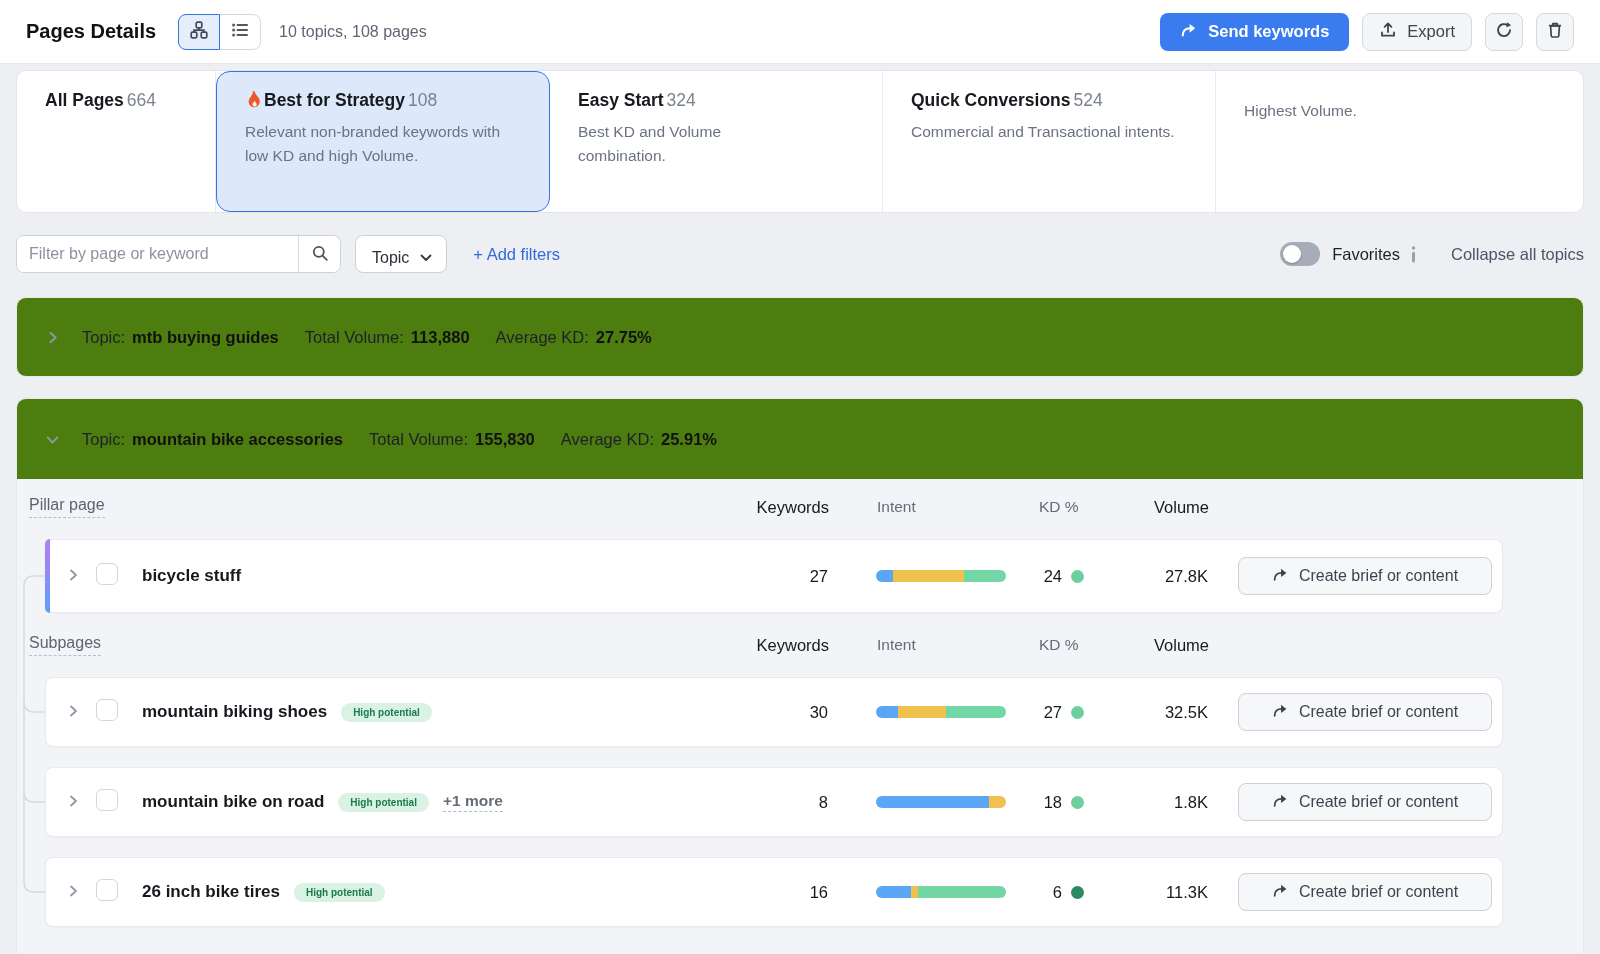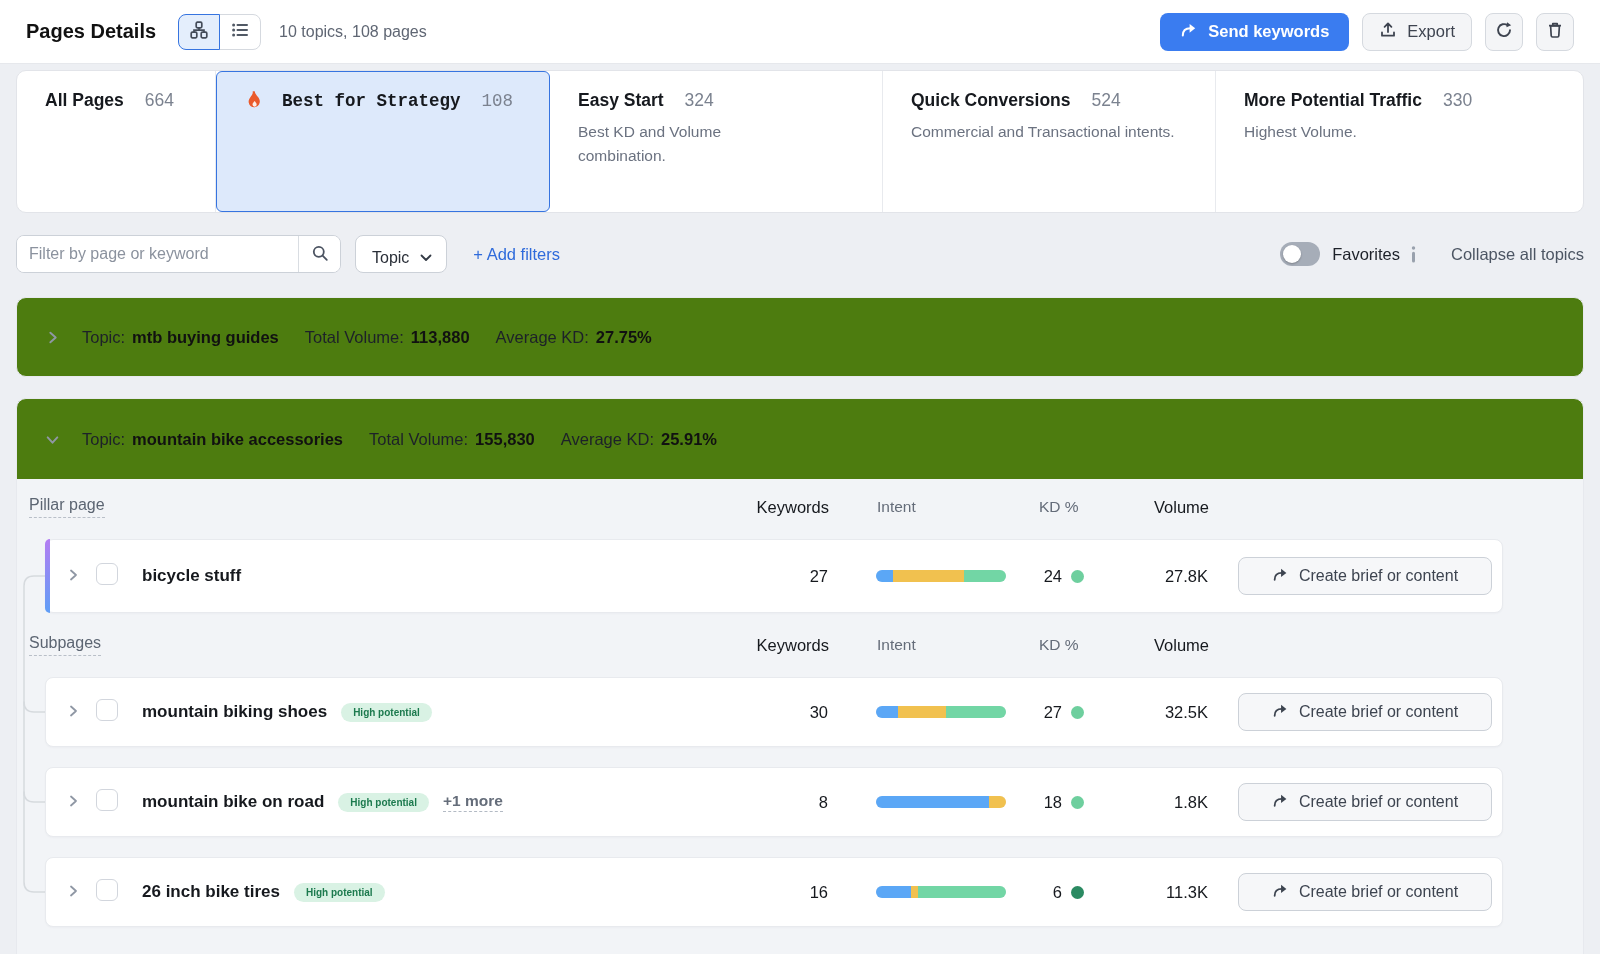--- a/index.html
+++ b/index.html
@@ -21,22 +21,22 @@
   .btn-primary{background:#3a7cf0;color:#fff;font-weight:700;padding:0 20px;border:none;margin-right:13px;}
   .btn-secondary{background:#f4f5f7;border:1px solid #d5d9df;color:#3e4450;font-weight:500;padding:0 16px;}
   .icon-btn{width:38px;justify-content:center;padding:0;margin-left:13px;}
   
   .main{padding:6px 16px 0;box-sizing:border-box;}
   
   .tabstrip{display:flex;background:#fff;border:1px solid #e2e4e9;border-radius:10px;height:143px;box-sizing:border-box;overflow:hidden;}
   .tabcard{box-sizing:border-box;padding:19px 22px 0 28px;border-right:1px solid #e8eaee;cursor:pointer;}
   .tabcard:last-child{border-right:none;}
   .tw1{width:199px;}.tw2{width:334px;}.tw3{width:333px;}.tw4{width:333px;}.tw5{flex:1;}
-  .tab-selected{background:#dde9fb;border:1px solid #3674e0 !important;border-radius:6px;padding-top:18px;font-family:Liberation Mono, monospace;}
-  .tab-title-row{display:flex;align-items:center;gap:18px;font-size:17.5px;white-space:nowrap;}
+  .tab-selected{background:#dde9fb;border:1px solid #3674e0 !important;border-radius:14px;padding-top:18px;}
+  .tab-title-row{display:flex;align-items:center;gap:0;font-size:17.5px;white-space:nowrap;}
   .tab-label{font-weight:700;color:#16191e;}
   .tab-count{color:#7b828f;margin-left:3px;}
   .tab-desc{margin-top:9px;font-size:15.5px;line-height:1.55;color:#6b7280;}
   
   .filterbar{margin-top:22px;display:flex;align-items:center;}
   .searchbox{display:flex;align-items:stretch;width:325px;height:38px;background:#fff;border:1px solid #ccd1d8;border-radius:8px;box-sizing:border-box;overflow:hidden;}
   .searchbox input{flex:1;border:none;outline:none;padding:0 12px;font-size:16px;color:#1d2129;font-family:inherit;min-width:0;}
   .searchbox input::placeholder{color:#8b929e;}
   .search-btn{width:42px;border:none;border-left:1px solid #d9dde2;display:flex;align-items:center;justify-content:center;background:#fff;cursor:pointer;}
   .topic-select{margin-left:14px;height:38px;padding:8px 14px 0 16px;background:#fff;border:1px solid #ccd1d8;border-radius:8px;display:flex;align-items:center;gap:11px;font-size:16px;color:#2a2f38;cursor:pointer;box-sizing:border-box;}
@@ -175,40 +175,37 @@
       <div class="tab-title-row">
         <span style="display:flex;">
           <svg width="19" height="21" viewBox="0 0 19 21" fill="none">
             <path d="M9.7 1.3c.3 2.4 1.9 3.9 3.3 5.7 1.4 1.8 2.1 3.5 1.7 5.6-.5 2.8-2.8 4.7-5.5 4.7-2.8 0-5.1-2-5.5-4.9-.3-1.9.4-3.6 1.5-5C6.1 6.2 7.2 5.1 7.6 3.6c.2-.8.2-1.5.1-2.3z" fill="#ea5a2b"></path>
             <path d="M7.5 14.6c0-1.5 1.3-2.3 2.1-3.5.8 1.2 2.1 2 2.1 3.5a2.1 2.1 0 0 1-4.2 0z" fill="#fdeee7"></path>
           </svg>
         </span>
         <span class="tab-label">Best for Strategy</span>
         <span class="tab-count">108</span>
       </div>
+      <div class="tab-desc" style="max-width:280px;">Relevant non-branded keywords with low KD and high Volume.</div>
     </div>
     <div class="tabcard tw3">
       <div class="tab-title-row">
         <span class="tab-label">Easy Start</span>
         <span class="tab-count">324</span>
       </div>
       <div class="tab-desc" style="max-width:200px;">Best KD and Volume combination.</div>
     </div>
     <div class="tabcard tw4">
       <div class="tab-title-row">
         <span class="tab-label">Quick Conversions</span>
         <span class="tab-count">524</span>
       </div>
       <div class="tab-desc" style="max-width:280px;">Commercial and Transactional intents.</div>
     </div>
     <div class="tabcard tw5">
-      <div class="tab-title-row">
-        <span class="tab-label">More Potential Traffic</span>
-        <span class="tab-count">330</span>
-      </div>
       <div class="tab-desc">Highest Volume.</div>
     </div>
   </div>
 
   <div class="filterbar">
     <div class="searchbox">
       <input type="text" placeholder="Filter by page or keyword" style="">
       <button class="search-btn">
         <span>
           <svg width="18" height="18" viewBox="0 0 18 18" fill="none" stroke="#4a5260" stroke-width="1.8" stroke-linecap="round">

